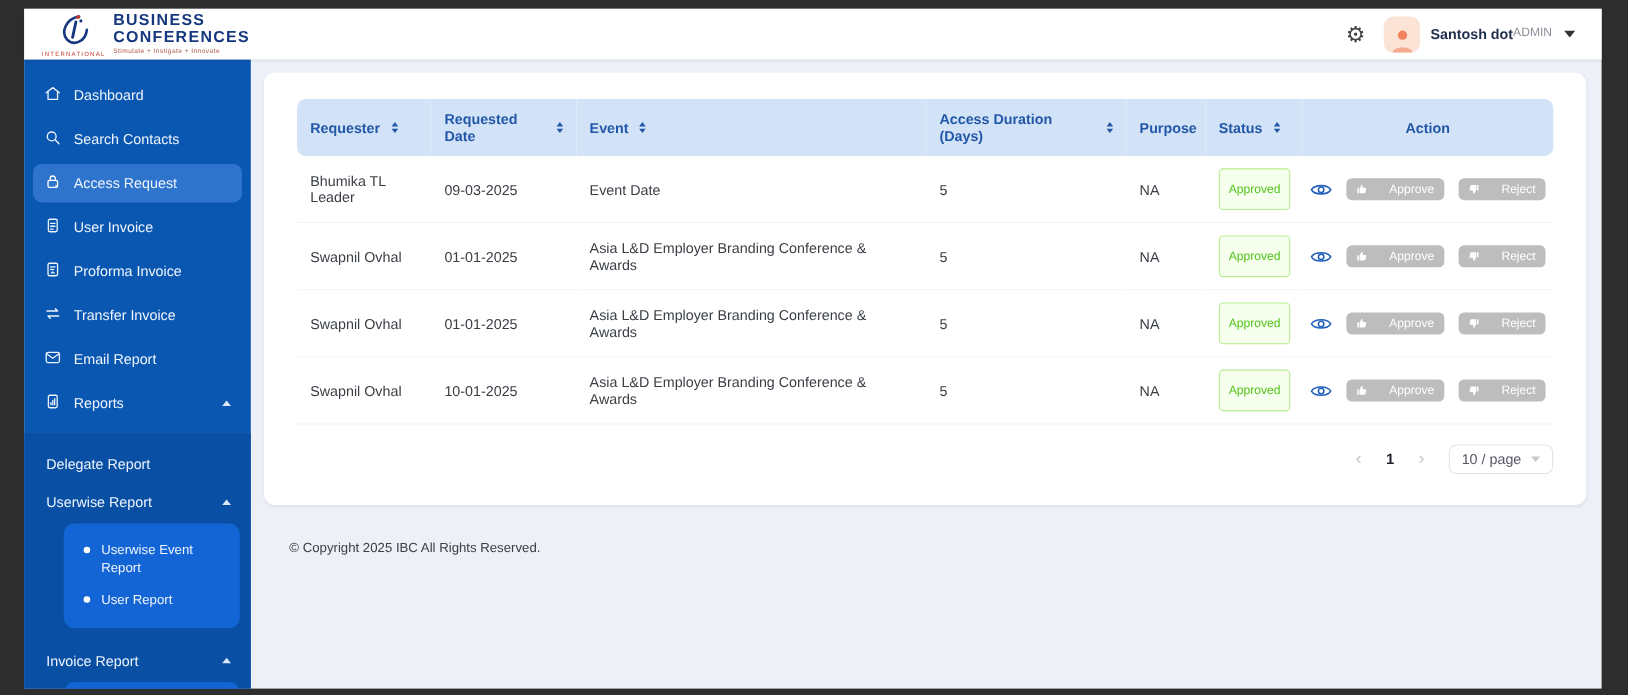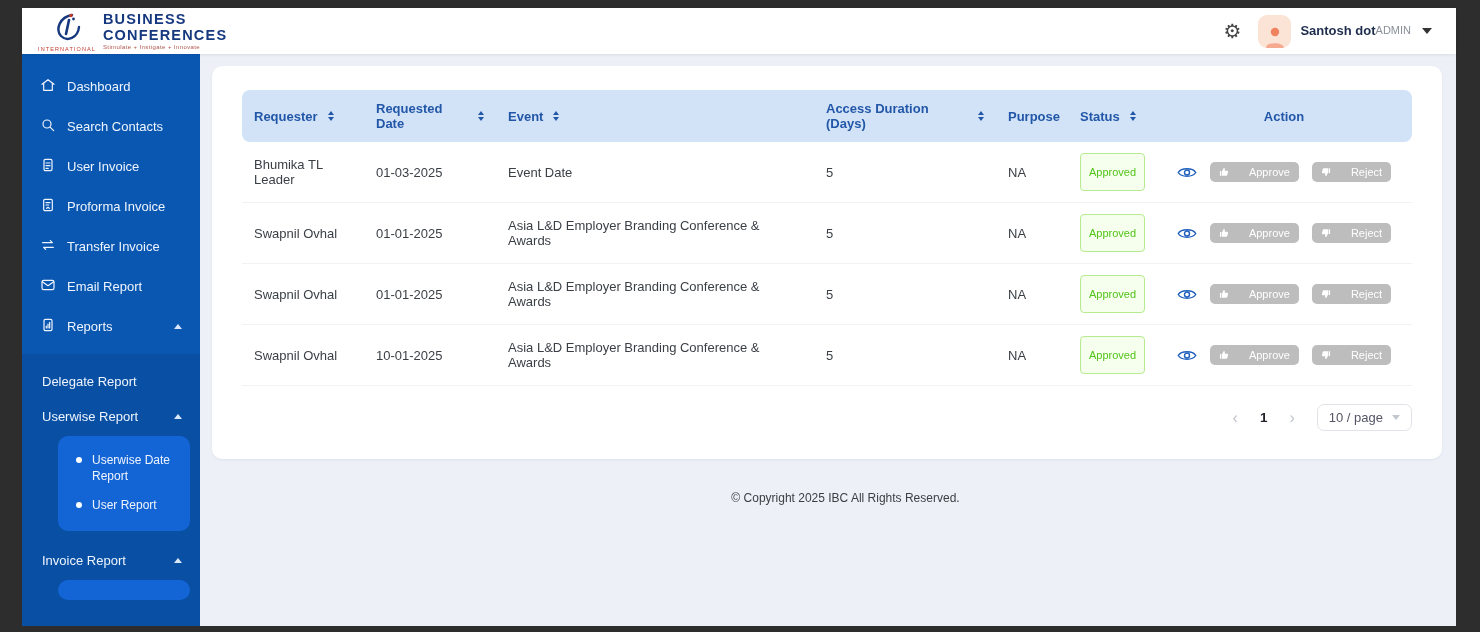--- a/index.html
+++ b/index.html
@@ -26,21 +26,21 @@
   .avatar { width:33px; height:33px; border-radius:9px; background:#fbe3d5; display:flex; align-items:flex-end; justify-content:center; overflow:hidden; }
   .user-meta { display:flex; flex-direction:row; line-height:1.15; }
   .user-name { font-size:13px; font-weight:700; color:#1f2d4d; }
   .user-role { font-size:11px; color:#8a9099; }
   .caret-down { width:0; height:0; border-left:5px solid transparent; border-right:5px solid transparent; border-top:6px solid #333; margin-left:2px; }
 
   
   .body-row { flex:1; display:flex; min-height:0; }
 
   
-  .sidebar { width:178px; background:#0a57b2; color:#eef4fc; overflow:hidden; padding-top:12px; flex:none; display:flex; flex-direction:column; }
+  .sidebar { width:206px; background:#0a57b2; color:#eef4fc; overflow:hidden; padding-top:12px; flex:none; display:flex; flex-direction:column; }
   .nav-item { display:flex; align-items:center; gap:11px; margin:2.5px 8px; padding:8px 10px;
     border-radius:8px; font-size:13px; font-weight:500; cursor:pointer; white-space:nowrap; }
   .nav-item.active { background:#2e74cd; }
   .nav-item svg { flex:none; }
   .ml-auto { margin-left:auto; }
   .caret-up { width:0; height:0; border-left:4px solid transparent; border-right:4px solid transparent; border-bottom:5px solid #dbe7f8; }
   .groups { background:#0950a5; margin-top:8px; padding:10px 0 6px; flex:1; }
   .group-label { display:flex; align-items:center; padding:10px 18px 10px 20px; font-size:13px; font-weight:500; cursor:pointer; }
   .sub-panel { background:#1365d6; border-radius:10px; margin:2px 10px 12px 36px; padding:10px 6px; }
   .sub-item { display:flex; align-items:flex-start; gap:10px; padding:7px 2px 7px 12px; font-size:12px; font-weight:500; line-height:1.3; cursor:pointer; }
@@ -81,21 +81,21 @@
     border:none; border-radius:5px; font-size:11px; padding:4px 9px; cursor:not-allowed; font-family:inherit; }
 
   
   .pagination { display:flex; align-items:center; justify-content:flex-end; gap:20px; margin-top:18px;
     font-size:14px; color:#c0c4cb; }
   .pg-arrow { background:none; border:none; color:#c0c4cb; font-size:16px; cursor:pointer; padding:0 2px; font-family:inherit; }
   .page-current { color:#1f2329; font-weight:700; font-size:13.5px; }
   .page-size { display:flex; align-items:center; gap:9px; border:1px solid #e0e3e8; border-radius:7px;
     padding:5px 11px; color:#556; font-size:13px; background:#fff; cursor:pointer; }
   .select-caret { width:0; height:0; border-left:4px solid transparent; border-right:4px solid transparent; border-top:5px solid #c3c8cf; }
-  .footer { text-align:center; font-size:12px; color:#3c4043; margin-top:32px;padding-left:35px; }
+  .footer { text-align:left; font-size:12px; color:#3c4043; margin-top:32px;padding-left:35px; }
 </style>
 </head>
 <body>
 
 <div class="page">
 
   <div class="topbar">
     <div class="logo">
       <div class="logo-col1">
         <span>
@@ -149,20 +149,30 @@
       <div class="nav-item">
         <span>
           <svg width="16" height="16" viewBox="0 0 24 24" fill="none" stroke="#eef4fc" stroke-width="1.8" stroke-linecap="round">
               <circle cx="10.5" cy="10.5" r="6"></circle>
               <path d="M15.5 15.5 L20.5 20.5"></path>
             </svg>
         </span>
         <span>Search Contacts</span>
       </div>
 
+      <div class="nav-item active">
+        <span>
+          <svg width="16" height="16" viewBox="0 0 24 24" fill="none" stroke="#fff" stroke-width="1.8" stroke-linecap="round">
+              <rect x="5.5" y="10.5" width="13" height="9.5" rx="2"></rect>
+              <path d="M8.5 10.5 V8 a3.5 3.5 0 0 1 7 0 V10.5"></path>
+              <circle cx="16.5" cy="18" r="1.2" fill="#fff" stroke="none"></circle>
+            </svg>
+        </span>
+        <span>Access Request</span>
+      </div>
 
       <div class="nav-item">
         <span>
           <svg width="16" height="16" viewBox="0 0 24 24" fill="none" stroke="#eef4fc" stroke-width="1.8" stroke-linecap="round">
               <rect x="6" y="3.5" width="12" height="17" rx="2"></rect>
               <path d="M9 9 H15 M9 13 H15 M9 17 H12.5"></path>
             </svg>
         </span>
         <span>User Invoice</span>
       </div>
@@ -216,21 +226,21 @@
         </div>
 
         <div class="group-label">
           <span>Userwise Report</span>
           <span class="caret-up ml-auto"></span>
         </div>
 
         <div class="sub-panel">
           <div class="sub-item">
             <span class="bullet"></span>
-            <span>Userwise Date Report</span>
+            <span>Userwise Event Report</span>
           </div>
           <div class="sub-item">
             <span class="bullet"></span>
             <span>User Report</span>
           </div>
         </div>
 
         <div class="group-label">
           <span>Invoice Report</span>
           <span class="caret-up ml-auto"></span>
@@ -310,21 +320,21 @@
                     </span>
                   </span>
               </th>
               <th><span>Action</span></th>
             </tr>
           </thead>
           <tbody>
 
             <tr>
               <td>Bhumika TL Leader</td>
-              <td>01-03-2025</td>
+              <td>09-03-2025</td>
               <td>Event Date</td>
               <td>5</td>
               <td>NA</td>
               <td><span class="badge">Approved</span></td>
               <td>
                 <div class="action-cell">
                   <button class="eye-btn">
                     <svg width="20" height="15" viewBox="0 0 24 16" fill="none" stroke="#2160bd" stroke-width="1.7">
                         <path d="M1.5 8 C5 2 19 2 22.5 8 C19 14 5 14 1.5 8 Z"></path>
                         <circle cx="12" cy="8" r="3"></circle>

